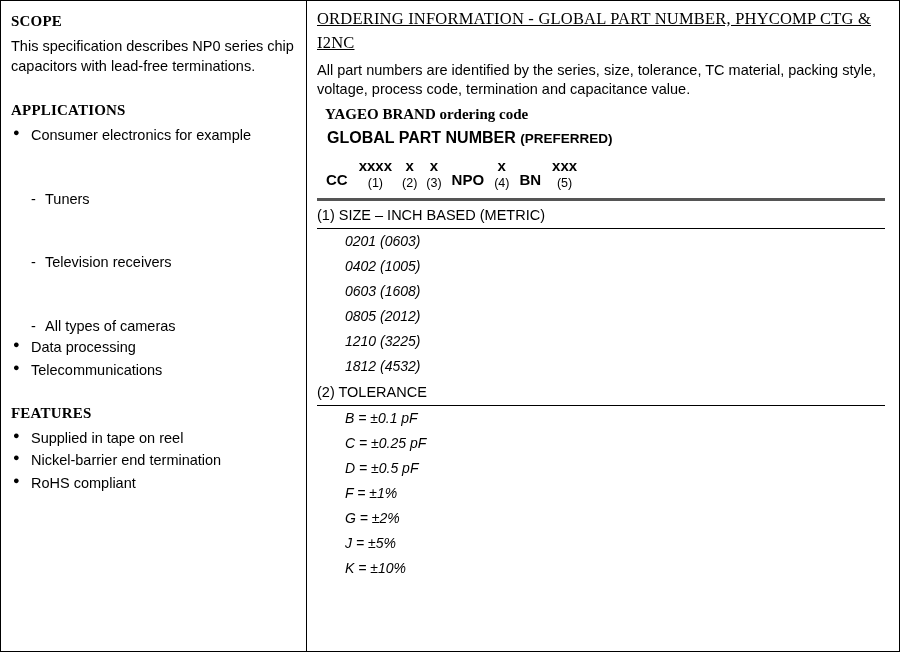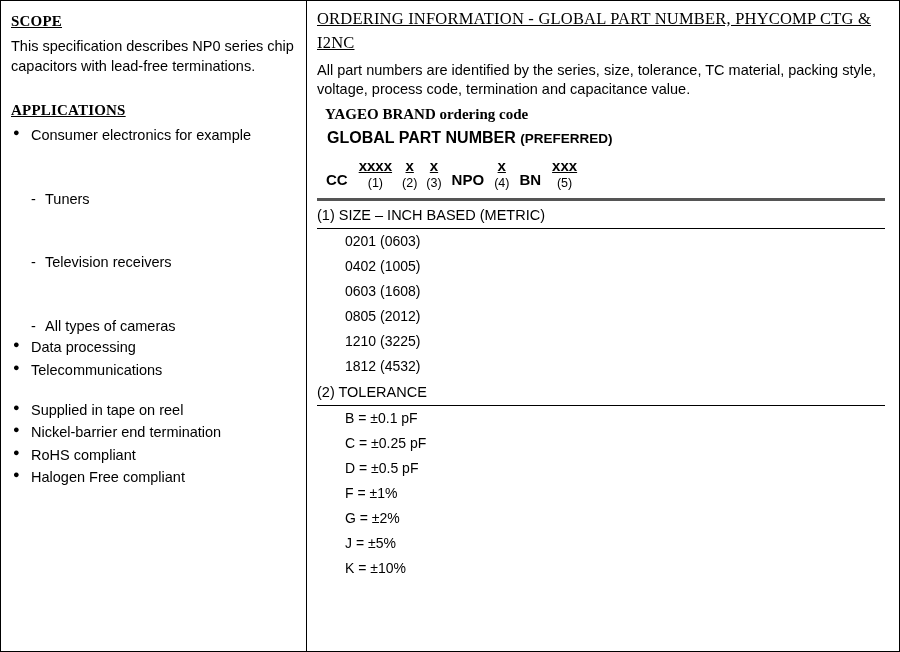--- a/index.html
+++ b/index.html
@@ -34,21 +34,20 @@
     padding: 6px 14px 0 10px;
   }
 
   
   h2.section-head {
     font-family: "Liberation Serif", serif;
     font-size: 15px;
     font-weight: bold;
     letter-spacing: 0.2px;
     margin: 4px 0 7px 0;
-    text-decoration: underline;
     font-variant: small-caps;
   }
   .body-text {
     font-size: 14.5px;
     line-height: 1.36;
     margin: 0 0 4px 0;
   }
   ul.bullets {
     list-style: none;
     margin: 0;
@@ -125,21 +124,20 @@
   }
   .code-row .cell {
     text-align: center;
     margin-right: 9px;
   }
   .code-row .cell .tok {
     display: inline-block;
     padding: 0 1px;
   }
   .code-row .cell.u .tok {
-    text-decoration: underline;
   }
   .code-row .idx {
     font-weight: normal;
     font-size: 12.5px;
     margin-top: 2px;
   }
   .code-row .cell.noidx .idx {
     visibility: hidden;
   }
 
@@ -153,20 +151,21 @@
   }
   .grp-head {
     font-size: 14.5px;
     font-weight: normal;
     margin: 6px 0 5px 0;
   }
   .grp-list {
     list-style: none;
     margin: 0 0 2px 0;
     padding: 0 0 0 28px;
+    font-style: italic;
   }
   .grp-list li {
     font-size: 14px;
     line-height: 1.78;
   }
 </style>
 </head>
 <body>
 
 <div class="page">
@@ -183,25 +182,25 @@
       <li class="bulleted">Consumer electronics for example</li>
       <li class="dash">Tuners</li>
       <li class="dash">Television receivers</li>
       <li class="dash">All types of cameras</li>
       <li class="bulleted">Data processing</li>
       <li class="bulleted">Telecommunications</li>
     </ul>
 
     <div class="spacer-18"></div>
 
+    <h2 class="section-head">FEATURES</h2>
     <ul class="bullets">
       <li class="bulleted">Supplied in tape on reel</li>
       <li class="bulleted">Nickel-barrier end termination</li>
       <li class="bulleted">RoHS compliant</li>
-      <li class="bulleted">Halogen Free compliant</li>
     </ul>
   </div>
 
   <div class="col-right">
 
     <div class="r-title">ORDERING INFORMATION - GLOBAL PART NUMBER, PHYCOMP CTG &amp; I2NC</div>
 
     <p class="r-para">All part numbers are identified by the series, size, tolerance, TC material, packing style, voltage, process code, termination and capacitance value.</p>
 
     <div class="r-sub1">YAGEO BRAND ordering code</div>

